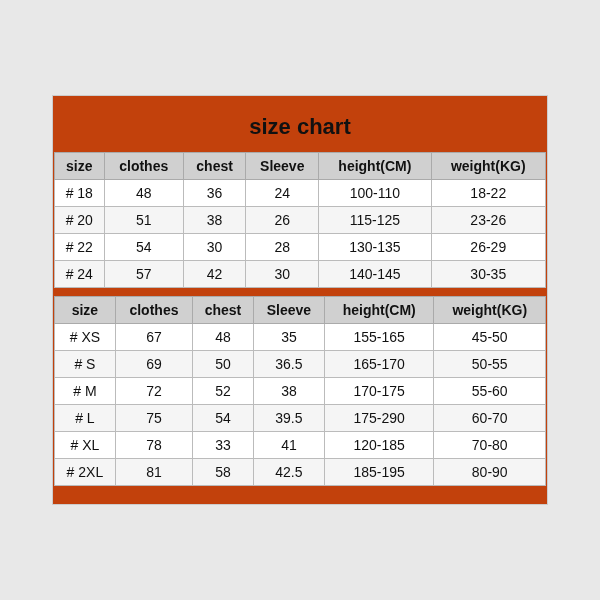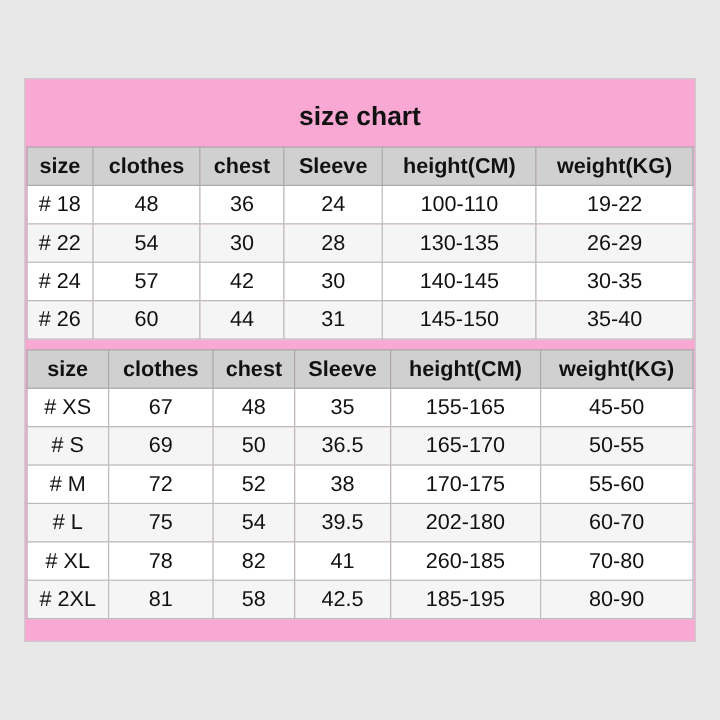--- a/index.html
+++ b/index.html
@@ -12,38 +12,38 @@
       width: 600px;
       height: 600px;
       display: flex;
       align-items: center;
       justify-content: center;
       background: #e8e8e8;
       font-family: Arial, sans-serif;
     }
 
     .card {
-      background: #f9a8d4;
+      background: #c2410c;
       border: 1px solid #cccccc;
       padding: 18px 1px;
-      width: 560px;
+      width: 496px;
     }
 
     .title {
       text-align: center;
       font-size: 22px;
       font-weight: bold;
       margin-bottom: 12px;
       color: #111;
     }
 
     table {
       width: 100%;
       border-collapse: collapse;
-      font-size: 18px;
+      font-size: 14px;
       color: #111;
     }
 
     th {
       background: #d0d0d0;
       border: 1px solid #aaa;
       padding: 5px 4px;
       text-align: center;
       font-weight: bold;
     }
@@ -79,45 +79,45 @@
           <th>weight(KG)</th>
         </tr>
     </thead>
     <tbody id="table1-body">
         <tr>
           <td># 18</td>
           <td>48</td>
           <td>36</td>
           <td>24</td>
           <td>100-110</td>
-          <td>19-22</td>
+          <td>18-22</td>
+        </tr>
+        <tr>
+          <td># 20</td>
+          <td>51</td>
+          <td>38</td>
+          <td>26</td>
+          <td>115-125</td>
+          <td>23-26</td>
         </tr>
         <tr>
           <td># 22</td>
           <td>54</td>
           <td>30</td>
           <td>28</td>
           <td>130-135</td>
           <td>26-29</td>
         </tr>
         <tr>
           <td># 24</td>
           <td>57</td>
           <td>42</td>
           <td>30</td>
           <td>140-145</td>
           <td>30-35</td>
-        </tr>
-        <tr>
-          <td># 26</td>
-          <td>60</td>
-          <td>44</td>
-          <td>31</td>
-          <td>145-150</td>
-          <td>35-40</td>
         </tr>
       </tbody>
   </table>
 
   <table style="margin-top:8px;">
     <thead>
       <tr>
       <th>size</th>
           <th>clothes</th>
           <th>chest</th>
@@ -149,29 +149,29 @@
           <td>52</td>
           <td>38</td>
           <td>170-175</td>
           <td>55-60</td>
         </tr>
         <tr>
           <td># L</td>
           <td>75</td>
           <td>54</td>
           <td>39.5</td>
-          <td>202-180</td>
+          <td>175-290</td>
           <td>60-70</td>
         </tr>
         <tr>
           <td># XL</td>
           <td>78</td>
-          <td>82</td>
+          <td>33</td>
           <td>41</td>
-          <td>260-185</td>
+          <td>120-185</td>
           <td>70-80</td>
         </tr>
         <tr>
           <td># 2XL</td>
           <td>81</td>
           <td>58</td>
           <td>42.5</td>
           <td>185-195</td>
           <td>80-90</td>
         </tr>

